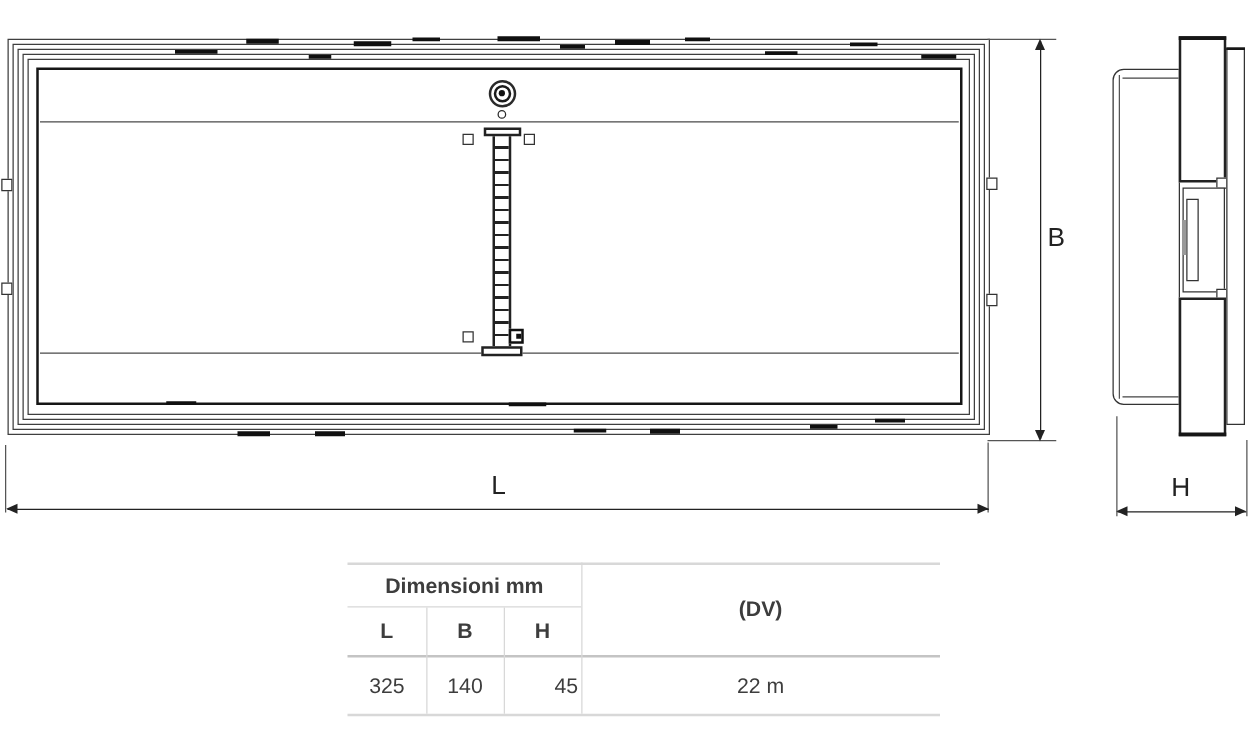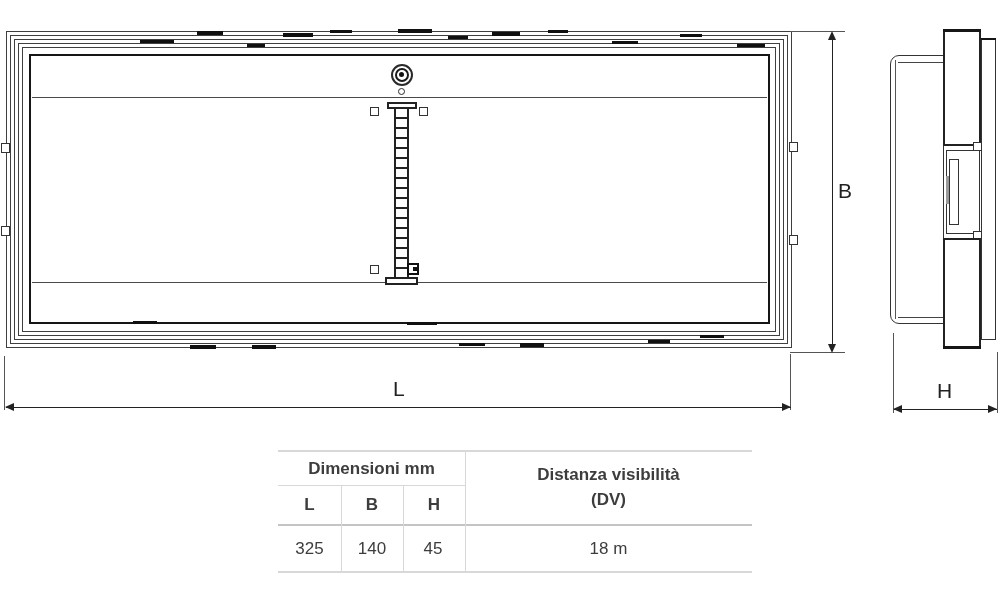--- a/index.html
+++ b/index.html
@@ -158,26 +158,25 @@
     <div class="abs tline" style="left:278px;top:485px;width:187px;height:1px;"></div>
     <div class="abs tline mid" style="left:278px;top:524px;width:474px;height:2px;"></div>
     <div class="abs tline" style="left:278px;top:571px;width:474px;height:2px;"></div>
 
     <div class="abs tline" style="left:341px;top:486px;width:1px;height:85px;"></div>
     <div class="abs tline" style="left:403px;top:486px;width:1px;height:85px;"></div>
     <div class="abs tline" style="left:465px;top:450px;width:1px;height:121px;"></div>
 
     <div class="abs tcell bold" style="left:278px;top:452px;width:187px;height:33px;">Dimensioni mm</div>
     <div class="abs tcell bold" style="left:465px;top:452px;width:287px;height:72px;flex-direction:column;line-height:1.45;">
-      <span>Distanza visibilità</span>
       <span>(DV)</span>
     </div>
     <div class="abs tcell bold" style="left:278px;top:486px;width:63px;height:38px;">L</div>
     <div class="abs tcell bold" style="left:341px;top:486px;width:62px;height:38px;">B</div>
     <div class="abs tcell bold" style="left:403px;top:486px;width:62px;height:38px;">H</div>
 
     <div class="abs tcell" style="left:278px;top:526px;width:63px;height:45px;">325</div>
     <div class="abs tcell" style="left:341px;top:526px;width:62px;height:45px;">140</div>
-    <div class="abs tcell" style="left:402px;top:526px;width:62px;height:45px;">45</div>
-    <div class="abs tcell" style="left:465px;top:526px;width:287px;height:45px;">18 m</div>
+    <div class="abs tcell" style="left:422px;top:526px;width:62px;height:45px;">45</div>
+    <div class="abs tcell" style="left:465px;top:526px;width:287px;height:45px;">22 m</div>
   </div>
 
 </div>
 
 </body></html>

